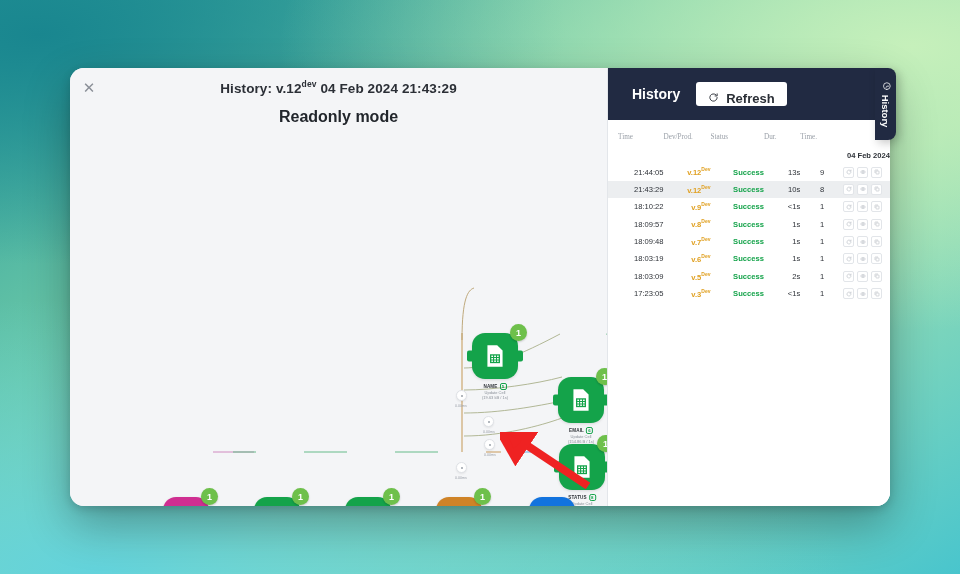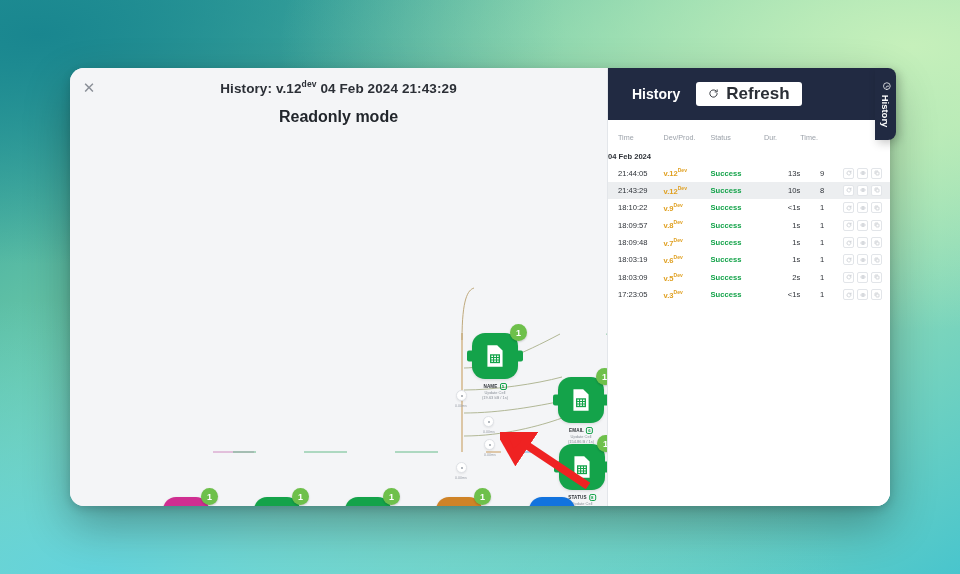--- a/index.html
+++ b/index.html
@@ -142,34 +142,34 @@
     background: #212a42;
     display: flex; align-items: center; gap: 16px;
     padding: 0 0 0 24px;
   }
   .hp-header .h-title {
     color: #fff; font-size: 14px; font-weight: 700;
   }
   .refresh-btn {
     background: #fff; border: none; border-radius: 3px;
     height: 24px; padding: 0 12px;
-    display: inline-flex; align-items: center; gap: 7px;
-    font-family: inherit; font-size: 17px; font-weight: 600; color: #2b2f36;
+    display: inline-flex; align-items: flex-end; gap: 7px;
+    font-family: inherit; font-size: 13px; font-weight: 600; color: #2b2f36;
     cursor: pointer;
   }
   .refresh-btn svg { width: 11px; height: 11px; }
 
   .hp-body { flex: 1; overflow: hidden; padding-top: 10px; background: #fff; }
 
   table.hist { width: 100%; border-collapse: collapse; }
   table.hist th {
     font-size: 7.2px; font-weight: 400; color: #9ba1a9;
-    text-align: left; padding: 3px 0 7px 0;
-  }
-  table.hist td { font-size: 7.6px; padding: 3.2px 0; color: #2e3238; white-space: nowrap; }
+    text-align: left; padding: 3px 0 7px 0; font-family: Liberation Serif, serif;
+  }
+  table.hist td { font-size: 7.6px; padding: 3.2px 0; color: #2e3238; white-space: nowrap; text-align: right; }
   .col-time   { width: 52px; padding-left: 10px !important; }
   .col-ver    { width: 44px; margin-top: 30px; }
   .col-status { width: 50px; }
   .col-dur    { width: 34px; text-align: right; }
   .col-oper   { width: 28px; text-align: right; padding-right: 6px !important; }
   .col-btns   { width: 56px; }
 
   .daterow td {
     font-size: 7.4px; font-weight: 700; color: #22262c;
     padding: 5px 0 4px 10px;

